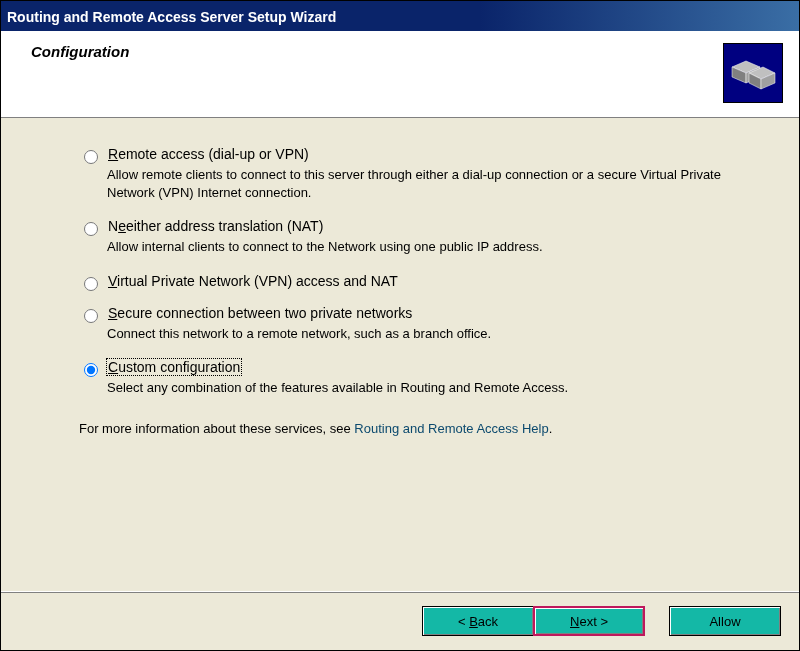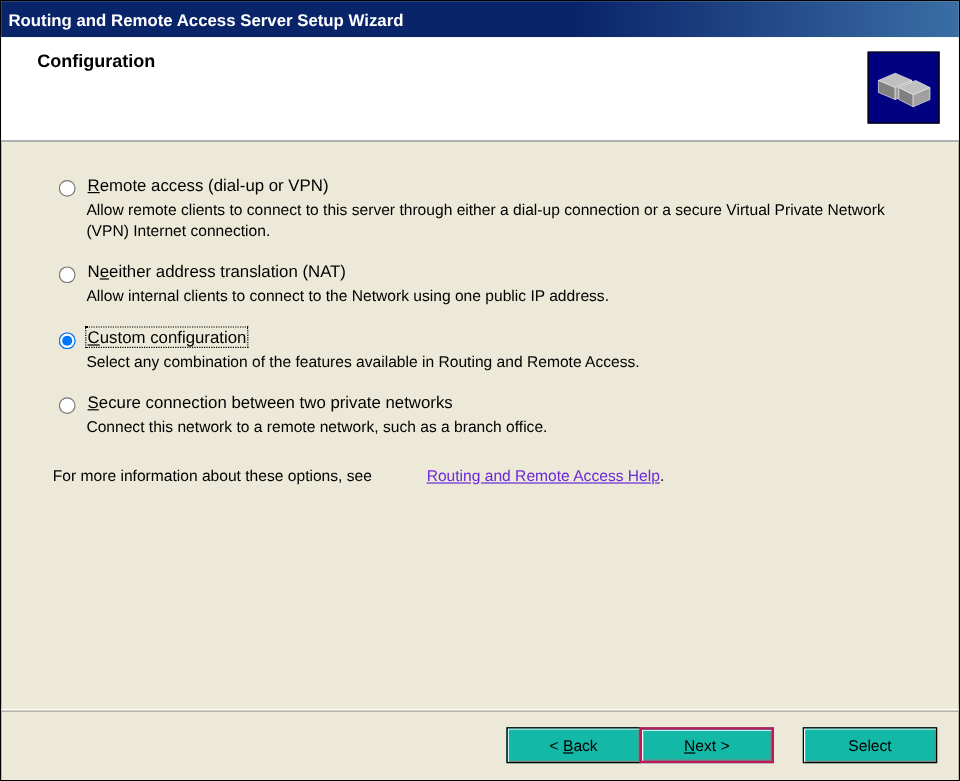--- a/index.html
+++ b/index.html
@@ -31,20 +31,21 @@
       display: flex;
       align-items: flex-end;
     }
     .header {
       background: #ffffff;
       padding: 12px 16px 14px 30px;
       display: flex;
       justify-content: space-between;
       align-items: flex-start;
       border-bottom: 1px solid #808080;
+      font-style: italic;
     }
     .header-text { flex: 1; padding-right: 12px; }
     .header-title {
       font-weight: bold;
       font-size: 15px;
       color: #000;
       margin-bottom: 4px;
     }
     .header-subtitle {
       font-size: 13px;
@@ -57,21 +58,21 @@
       height: 60px;
       background: #000080;
       border: 1px solid #000;
       flex-shrink: 0;
       display: flex;
       align-items: center;
       justify-content: center;
     }
     .body {
       flex: 1;
-      padding: 28px 48px 10px 43px;
+      padding: 28px 48px 10px 78px;
       color: #000;
       overflow: auto;
     }
     .option {
       margin-bottom: 16px;
       position: relative;
       padding-left: 28px;
     }
     .option input[type="radio"] {
       position: absolute;
@@ -96,24 +97,22 @@
       color: #000000;
       margin-top: 4px;
       line-height: 1.4;
     }
     .info-line {
       margin-top: 24px;
       padding-left: 0;
       font-size: 13px;
     }
     .info-line a {
-      color: #6d28d9;
-      text-decoration: underline;
+      color: #0c4a6e;
       cursor: pointer;
-      margin-left: 42px;
     }
     .footer {
       border-top: 1px solid #fff;
       box-shadow: inset 0 1px 0 #808080;
       padding: 14px 18px;
       display: flex;
       justify-content: flex-end;
       gap: 0;
     }
     .btn {
@@ -172,41 +171,42 @@
     </div>
 
     <div class="option">
       <input type="radio" name="cfg" style="">
       <span class="option-label"><span>N</span><span class="ul">e</span><span>either address translation (NAT)</span></span>
       <div class="option-desc">Allow internal clients to connect to the Network using one public IP address.</div>
     </div>
 
     <div class="option">
       <input type="radio" name="cfg" style="">
+      <span class="option-label"><span></span><span class="ul">V</span><span>irtual Private Network (VPN) access and NAT</span></span>
+    </div>
+
+    <div class="option">
+      <input type="radio" name="cfg" style="">
+      <span class="option-label"><span></span><span class="ul">S</span><span>ecure connection between two private networks</span></span>
+      <div class="option-desc">Connect this network to a remote network, such as a branch office.</div>
     </div>
 
     <div class="option">
       <input type="radio" name="cfg" checked="" style="">
       <span class="option-label selected"><span></span><span class="ul">C</span><span>ustom configuration</span></span>
       <div class="option-desc">Select any combination of the features available in Routing and Remote Access.</div>
     </div>
 
-    <div class="option">
-      <input type="radio" name="cfg" style="">
-      <span class="option-label"><span></span><span class="ul">S</span><span>ecure connection between two private networks</span></span>
-      <div class="option-desc">Connect this network to a remote network, such as a branch office.</div>
-    </div>
-
     <div class="info-line">
-      <span>For more information about these options, see </span><a>Routing and Remote Access Help</a><span>.</span>
+      <span>For more information about these services, see </span><a>Routing and Remote Access Help</a><span>.</span>
     </div>
 
   </div>
 
   <div class="footer">
     <div class="btn-group-nav">
       <button class="btn"><span>&lt; </span><span class="ul">B</span><span>ack</span></button>
       <button class="btn btn-default"><span class="ul">N</span><span>ext &gt;</span></button>
     </div>
-    <button class="btn btn-cancel">Select</button>
+    <button class="btn btn-cancel">Allow</button>
   </div>
 
 </div>
 
 </body></html>

